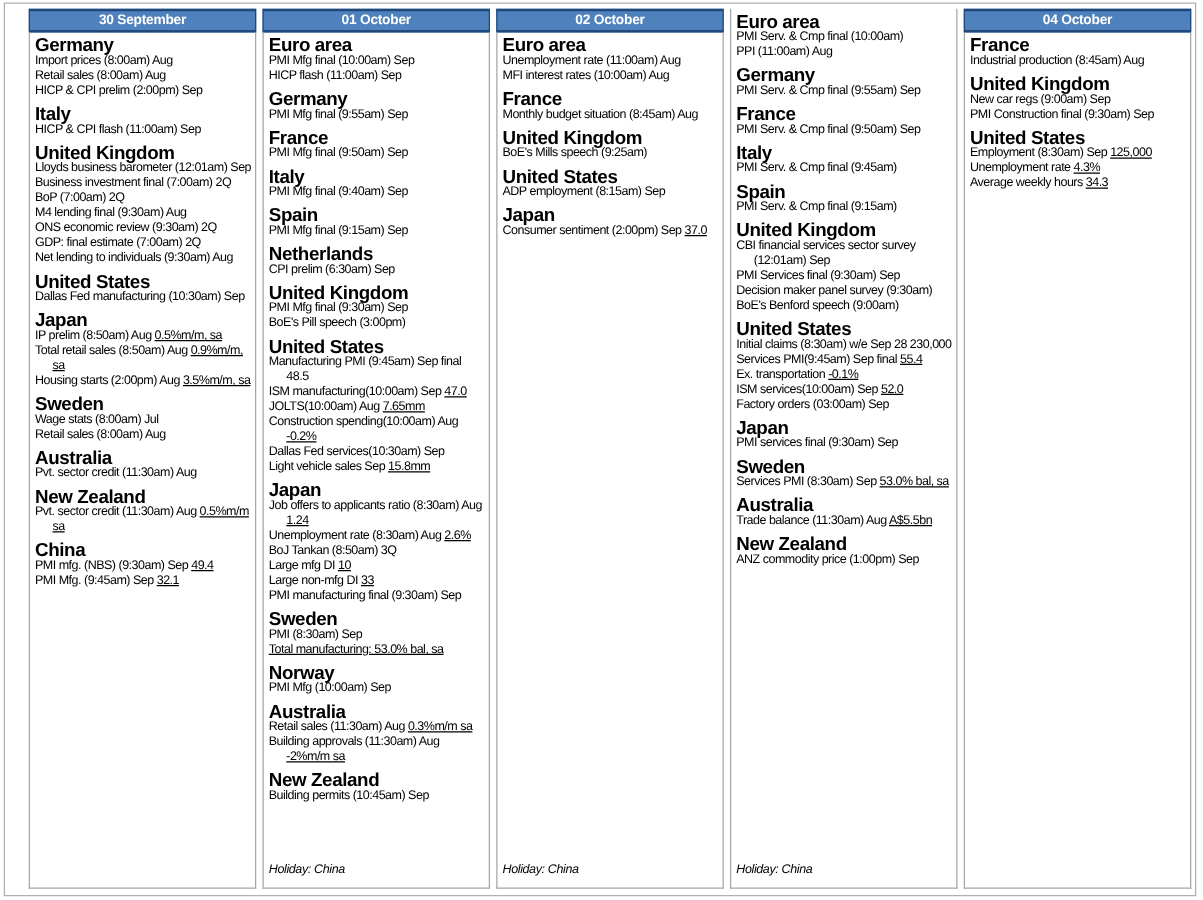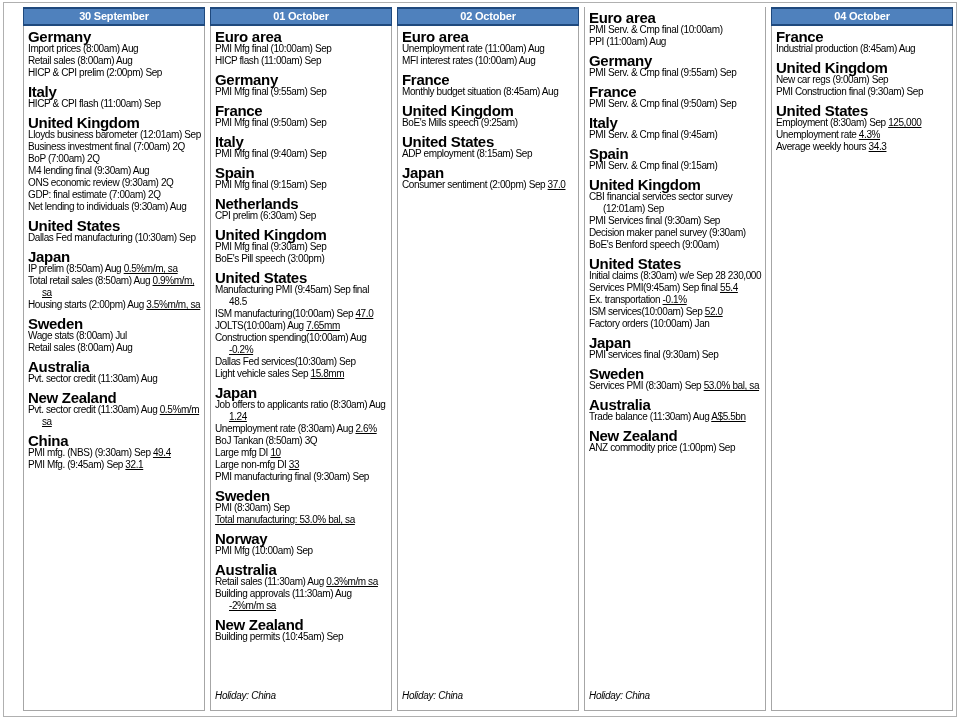--- a/index.html
+++ b/index.html
@@ -254,21 +254,21 @@
           <div class="event">PMI Services final (9:30am) Sep</div>
           <div class="event">Decision maker panel survey (9:30am)</div>
           <div class="event">BoE's Benford speech (9:00am)</div>
         </div>
         <div class="section">
           <div class="country">United States</div>
           <div class="event">Initial claims (8:30am) w/e Sep 28 230,000</div>
           <div class="event">Services PMI(9:45am) Sep final <span class="u">55.4</span></div>
           <div class="event">Ex. transportation <span class="u">-0.1%</span></div>
           <div class="event">ISM services(10:00am) Sep <span class="u">52.0</span></div>
-          <div class="event">Factory orders (10:00am) Jan</div>
+          <div class="event">Factory orders (03:00am) Sep</div>
         </div>
         <div class="section">
           <div class="country">Japan</div>
           <div class="event">PMI services final (9:30am) Sep</div>
         </div>
         <div class="section">
           <div class="country">Sweden</div>
           <div class="event">Services PMI (8:30am) Sep <span class="u">53.0%  bal, sa</span></div>
         </div>
         <div class="section">

